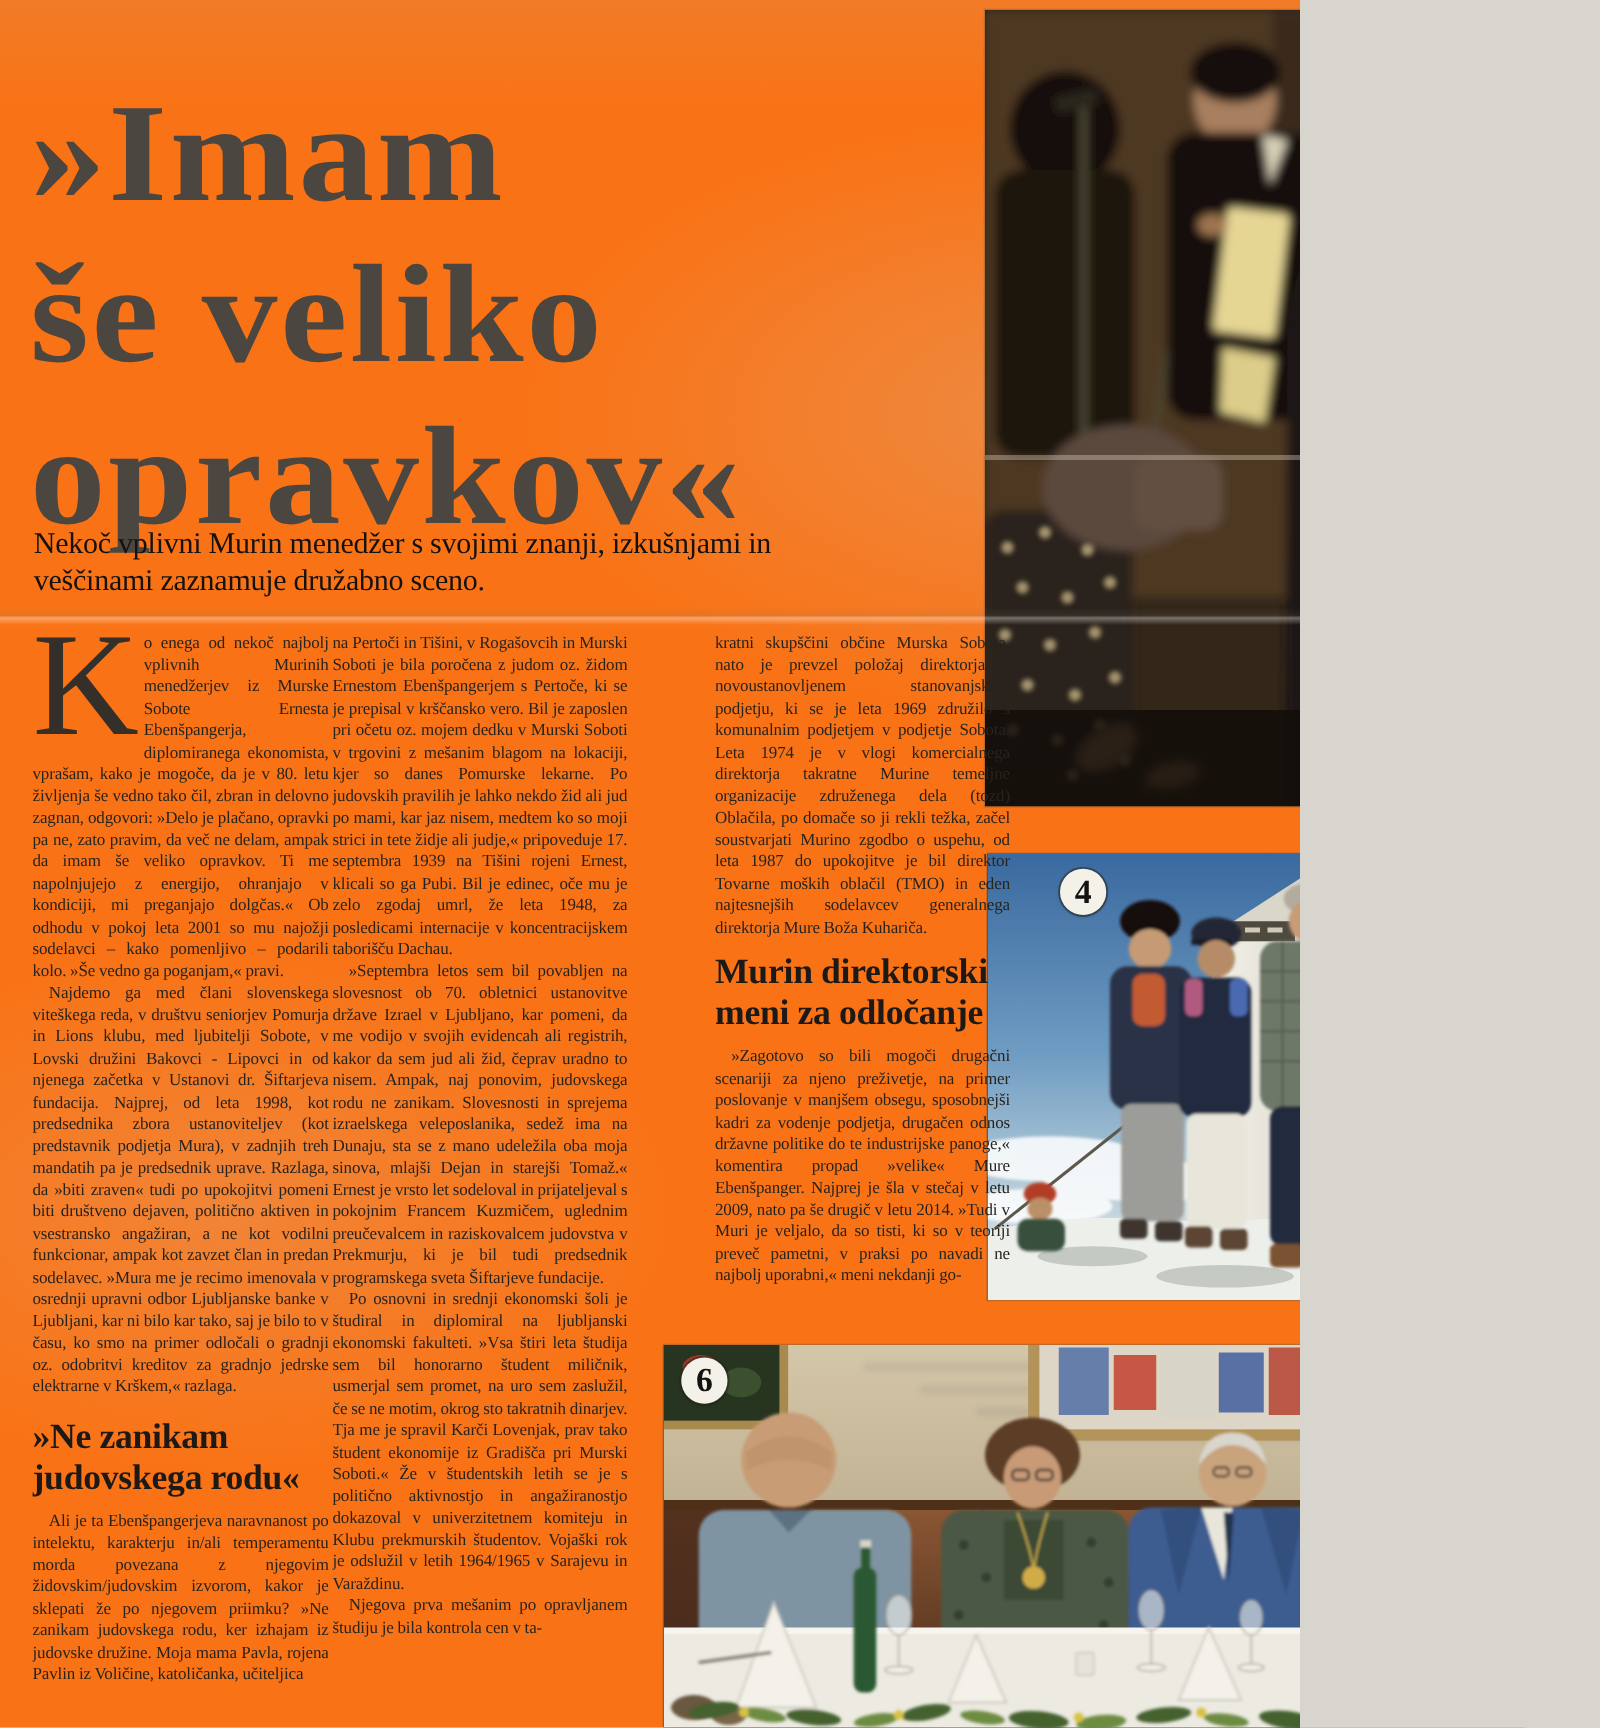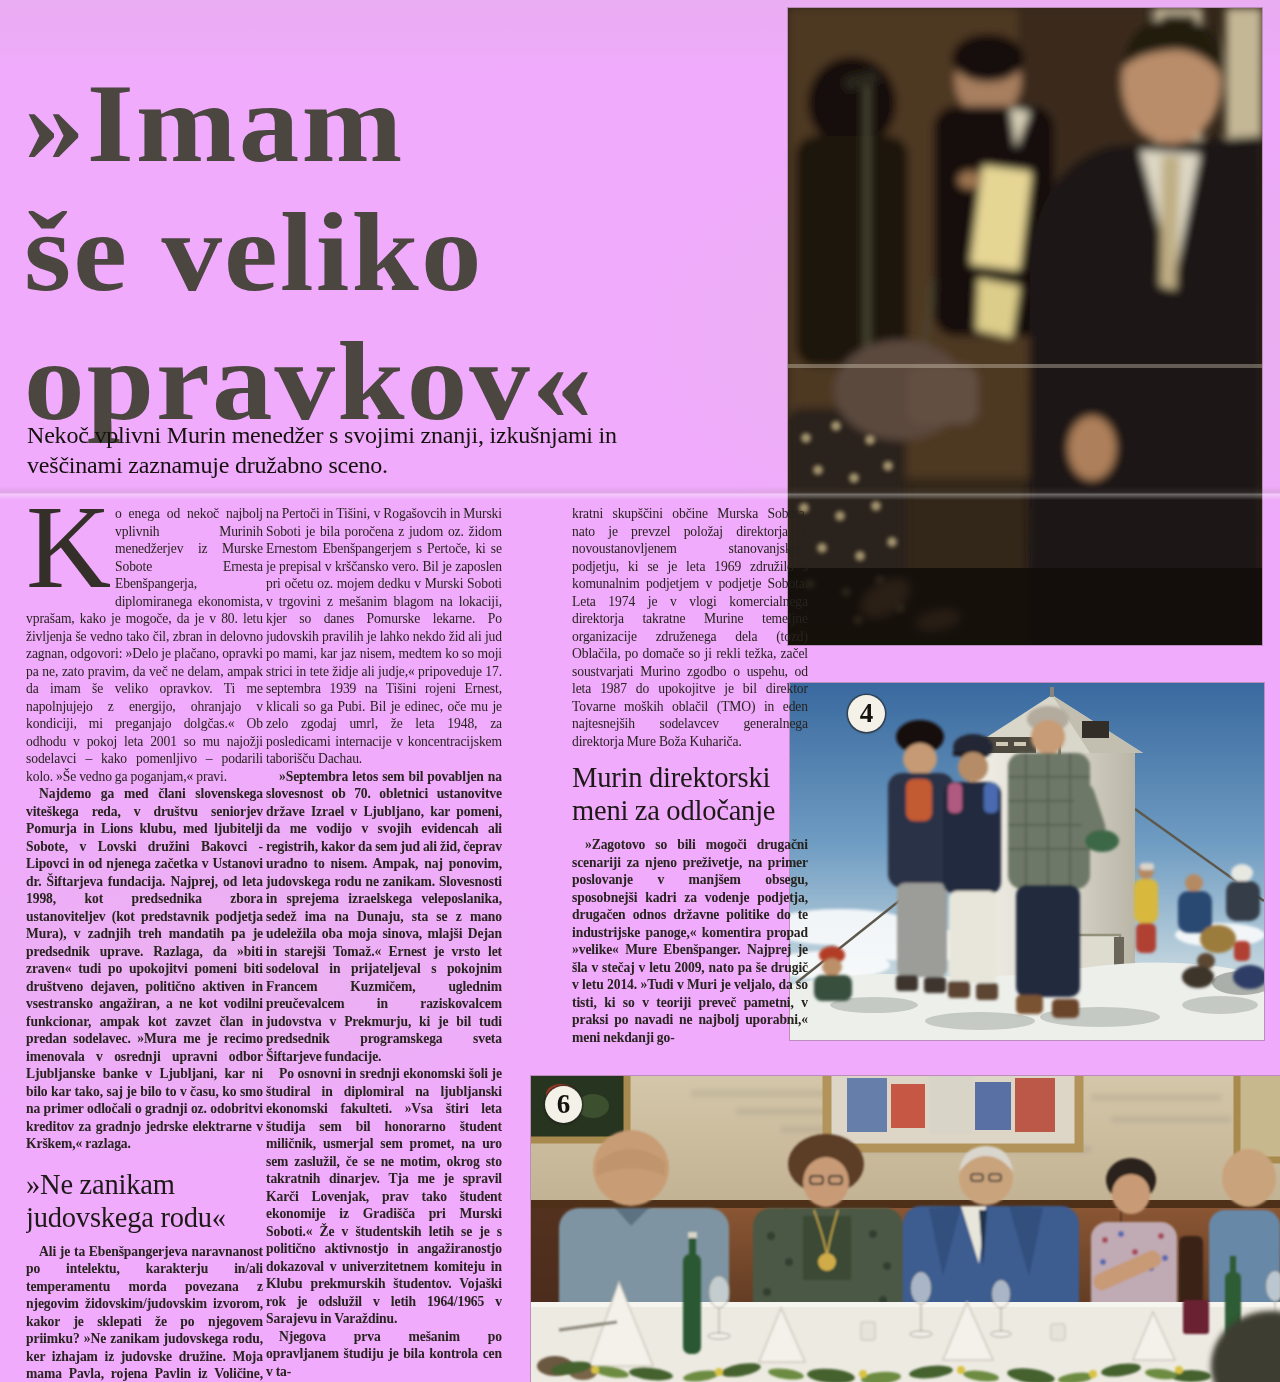--- a/index.html
+++ b/index.html
@@ -1,18 +1,18 @@
 <!DOCTYPE html>
 <html lang="sl"><head>
 <meta charset="utf-8">
 <style>
   html,body{margin:0;padding:0;background:#d8d5cf;}
   .page{
-    position:relative;width:1280px;height:1382px;overflow:hidden;
-    background:#f0abfc;
+    position:relative;width:1040px;height:1382px;overflow:hidden;
+    background:#f97316;
     font-family:"Liberation Serif", serif;
   }
   .page::before{
     content:"";position:absolute;inset:0;pointer-events:none;
     background:
       radial-gradient(620px 340px at 82% 24%, rgba(205,198,180,.28), rgba(205,198,180,0) 70%),
       radial-gradient(500px 300px at 18% 70%, rgba(210,204,188,.20), rgba(210,204,188,0) 70%),
       linear-gradient(180deg, rgba(190,184,168,.12), rgba(190,184,168,0) 6%);
   }
   .crease{
@@ -31,27 +31,27 @@
     font-size:24px;line-height:30px;color:#14110e;letter-spacing:-0.2px;margin:0;
   }
   
   .col{
     position:absolute;top:505px;overflow:hidden;z-index:2;
     font-size:13.6px;line-height:17.5px;color:#27231e;
     text-align:justify;letter-spacing:-0.1px;word-spacing:-0.3px;
     hyphens:auto;-webkit-hyphens:auto;
   }
   .col p{margin:0;}
-  .col p.indent{text-indent:13px;font-weight:bold;}
+  .col p.indent{text-indent:13px;}
   .dropcap{
     float:left;width:82px;height:87px;margin:1px 7px 0 0;
     font-size:118px;line-height:84px;color:#343029;
   }
   h2.section{
-    font-size:28.5px;line-height:33px;font-weight:normal;color:#1c1916;
+    font-size:28.5px;line-height:33px;font-weight:bold;color:#1c1916;
     letter-spacing:-0.2px;margin:15px 0 9px 0;text-align:left;
   }
   .col1{left:26px;width:237px;height:877px;}
   .col2{left:266px;width:236px;height:877px;}
   .col3{left:536px;width:236px;height:571px;margin-left:36px;}
   .col3 h2.section{margin-top:11px;}
   
   figure{margin:0;padding:0;}
   .photo{position:absolute;overflow:hidden;background:#222;box-shadow:0 0 0 1px rgba(90,84,70,.35);}
   .photo svg{display:block;}

